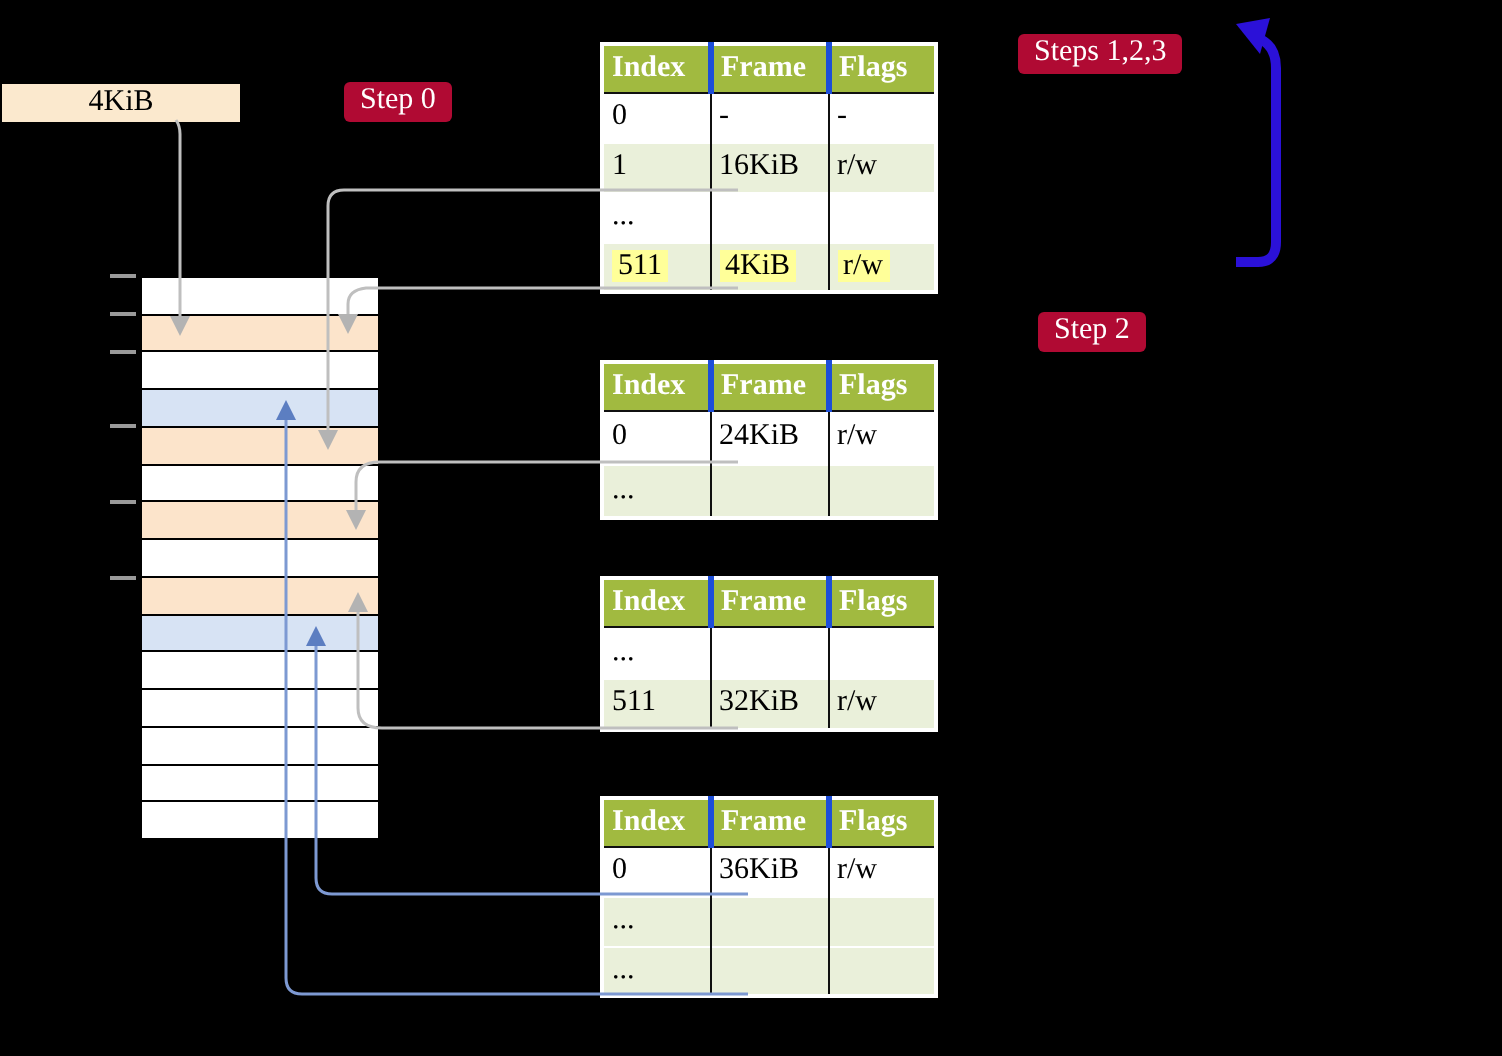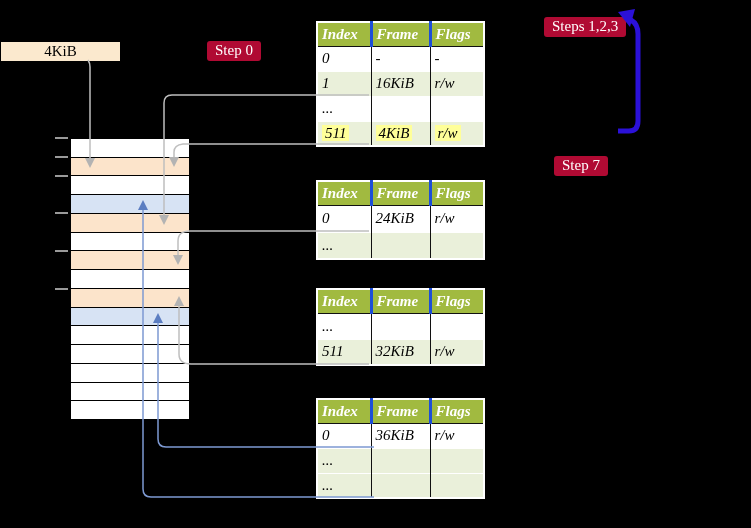--- a/index.html
+++ b/index.html
@@ -9,37 +9,36 @@
   }
   
   .memlabel{
     position:absolute;left:1px;top:42px;width:119px;height:19px;
     background:#fbe9ce;color:#000;text-align:center;font-size:15px;line-height:19px;
   }
   
   .badge{
     position:absolute;font-size:15px;color:#fff;padding:1px 8px 2px;border-radius:3px;
     white-space:nowrap;
-    margin-left:35px;
   }
   .badge.red{background:#b00a33;}
   .badge.blue{background:#5232ef;}
   
   #strip{
     position:absolute;left:70px;top:138px;width:120px;height:282px;
     display:flex;flex-direction:column;box-sizing:border-box;border:1px solid #000;
   }
   .srow{flex:1;border-bottom:1px solid #000;}
   .srow:last-child{border-bottom:none;}
   .srow.white{background:#ffffff;}
   .srow.orange{background:#fce4cb;}
   .srow.blue{background:#d7e3f4;}
   .tick{position:absolute;left:55px;width:13px;height:2px;background:#9a9a9a;}
   
-  .ptable-wrap{position:absolute;left:316px;font-style:italic;}
+  .ptable-wrap{position:absolute;left:300px;}
   table.ptable{
     border-collapse:collapse;table-layout:fixed;width:167px;
     border:2px solid #fff;font-size:15px;background:#fff;
   }
   table.ptable th{
     background:#a1ba40;color:#fff;font-weight:bold;text-align:left;
     padding:0 4px;height:24px;border-left:3px solid #1d4ed8;border-bottom:1px solid #101010;
     box-sizing:border-box;
   }
   table.ptable th:first-child{border-left:none;}
@@ -57,21 +56,21 @@
 </style>
 </head>
 <body>
 
 <div id="stage">
 
   <div class="memlabel">4KiB</div>
 
   <div class="badge red" style="left:172px;top:41px;">Step 0</div>
   <div class="badge red" style="left:509px;top:17px;">Steps 1,2,3</div>
-  <div class="badge red" style="left:519px;top:156px;">Step 7</div>
+  <div class="badge red" style="left:519px;top:156px;">Step 2</div>
 
   <div id="strip">
       <div class="srow white"></div>
       <div class="srow orange"></div>
       <div class="srow white"></div>
       <div class="srow blue"></div>
       <div class="srow orange"></div>
       <div class="srow white"></div>
       <div class="srow orange"></div>
       <div class="srow white"></div>

